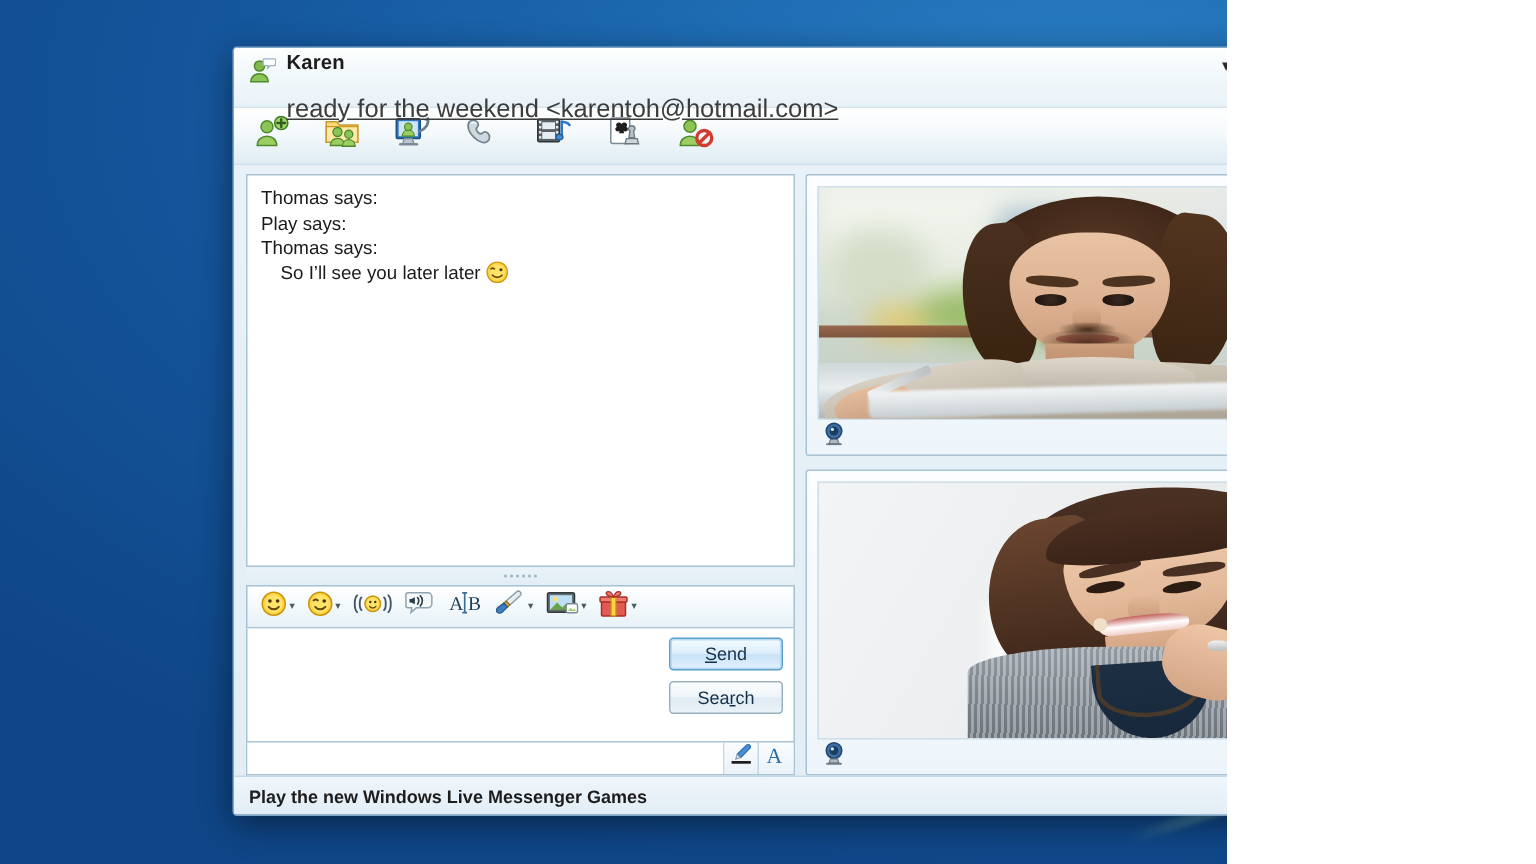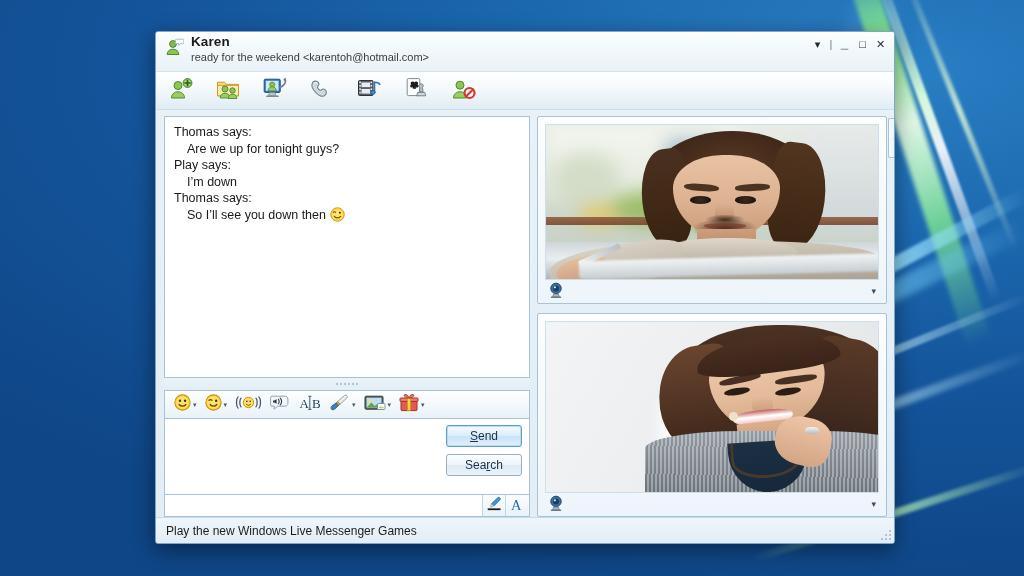--- a/index.html
+++ b/index.html
@@ -6,21 +6,21 @@
   html, body {
     margin: 0; padding: 0;
     width: 1024px; height: 576px;
     overflow: hidden;
     font-family: "Liberation Sans", sans-serif;
   }
 
   
   #desktop {
     position: relative;
-    width: 1024px; height: 576px;
+    width: 818px; height: 576px;
     background: #14b8a6;
     overflow: hidden;
   }
   .wall-base {
     position: absolute; inset: 0;
     background:
       radial-gradient(120% 90% at 88% 12%, #2a7fc4 0%, #1b66ad 35%, #14549a 62%, #0f4687 100%);
   }
   .ray {
     position: absolute;
@@ -115,21 +115,21 @@
     padding: 3px 6px 0 9px;
   }
   .tb-identity { display: flex; align-items: flex-start; gap: 7px; }
   .contact-icon { margin-top: 3px; flex: none; }
   .tb-text { line-height: 1.08; }
   .tb-name {
     font-size: 13.5px; font-weight: bold; color: #1c1c1c;
     letter-spacing: .1px;
   }
   .tb-status {
-    font-size: 11px; color: #3c3c3c; margin-top: 2px;
+    font-size: 17px; color: #3c3c3c; margin-top: 14px; text-decoration: underline;
   }
   .win-controls {
     position: absolute; right: 6px; top: 5px;
     display: flex; align-items: center; gap: 3px;
     color: #2a2a2a;
   }
   .wc {
     width: 15px; height: 14px;
     display: flex; align-items: center; justify-content: center;
     font-size: 11px; line-height: 1; cursor: default;
@@ -445,21 +445,21 @@
 
   
   .adbar {
     flex: none; height: 26px;
     background: linear-gradient(180deg,#eff6fb 0%, #e2edf5 100%);
     border-top: 1px solid #c6dae8;
     display: flex; align-items: center;
     padding: 0 10px;
     position: relative;
   }
-  .ad-text { font-size: 12px; font-weight: normal; color: #1d1d1d; }
+  .ad-text { font-size: 12px; font-weight: bold; color: #1d1d1d; }
   .resize-grip {
     position: absolute; right: 3px; bottom: 3px;
     width: 12px; height: 12px;
   }
   .resize-grip i {
     position: absolute; width: 2px; height: 2px; background: #9fb6c6; border-radius: 1px;
   }
 </style>
 </head>
 <body>
@@ -596,27 +596,25 @@
         </span>
       </div>
     </div>
 
     <div class="body-split">
 
       <div class="left-col">
 
         <div class="chat-history">
           <div class="msg-line">Thomas says:</div>
-          <div class="msg-line body">Are we up for tonight guys?</div>
 
           <div class="msg-line">Play says:</div>
-          <div class="msg-line body">I’m down</div>
 
           <div class="msg-line">Thomas says:</div>
-          <div class="msg-line body"><span>So I’ll see you down then</span><span class="inline-emote"><svg width="15" height="15" viewBox="0 0 16 16">
+          <div class="msg-line body"><span>So I’ll see you later later</span><span class="inline-emote"><svg width="15" height="15" viewBox="0 0 16 16">
                   <circle cx="8" cy="8" r="7.2" fill="#ffd445" stroke="#d09b12" stroke-width="1"></circle>
                   <circle cx="8" cy="8" r="5.4" fill="#ffe469"></circle>
                   <path d="M3.6 5.6c.7-.6 1.7-.6 2.4 0" stroke="#6a4a06" stroke-width="1.2" fill="none" stroke-linecap="round"></path>
                   <circle cx="10.6" cy="6.2" r="1.1" fill="#4a3304"></circle>
                   <path d="M4.6 10.1c1.6 2 5.2 2 6.8 0" stroke="#6a4a06" stroke-width="1.2" fill="none" stroke-linecap="round"></path>
                 </svg></span></div>
         </div>
 
         <div class="splitter">
           <span class="grip">

